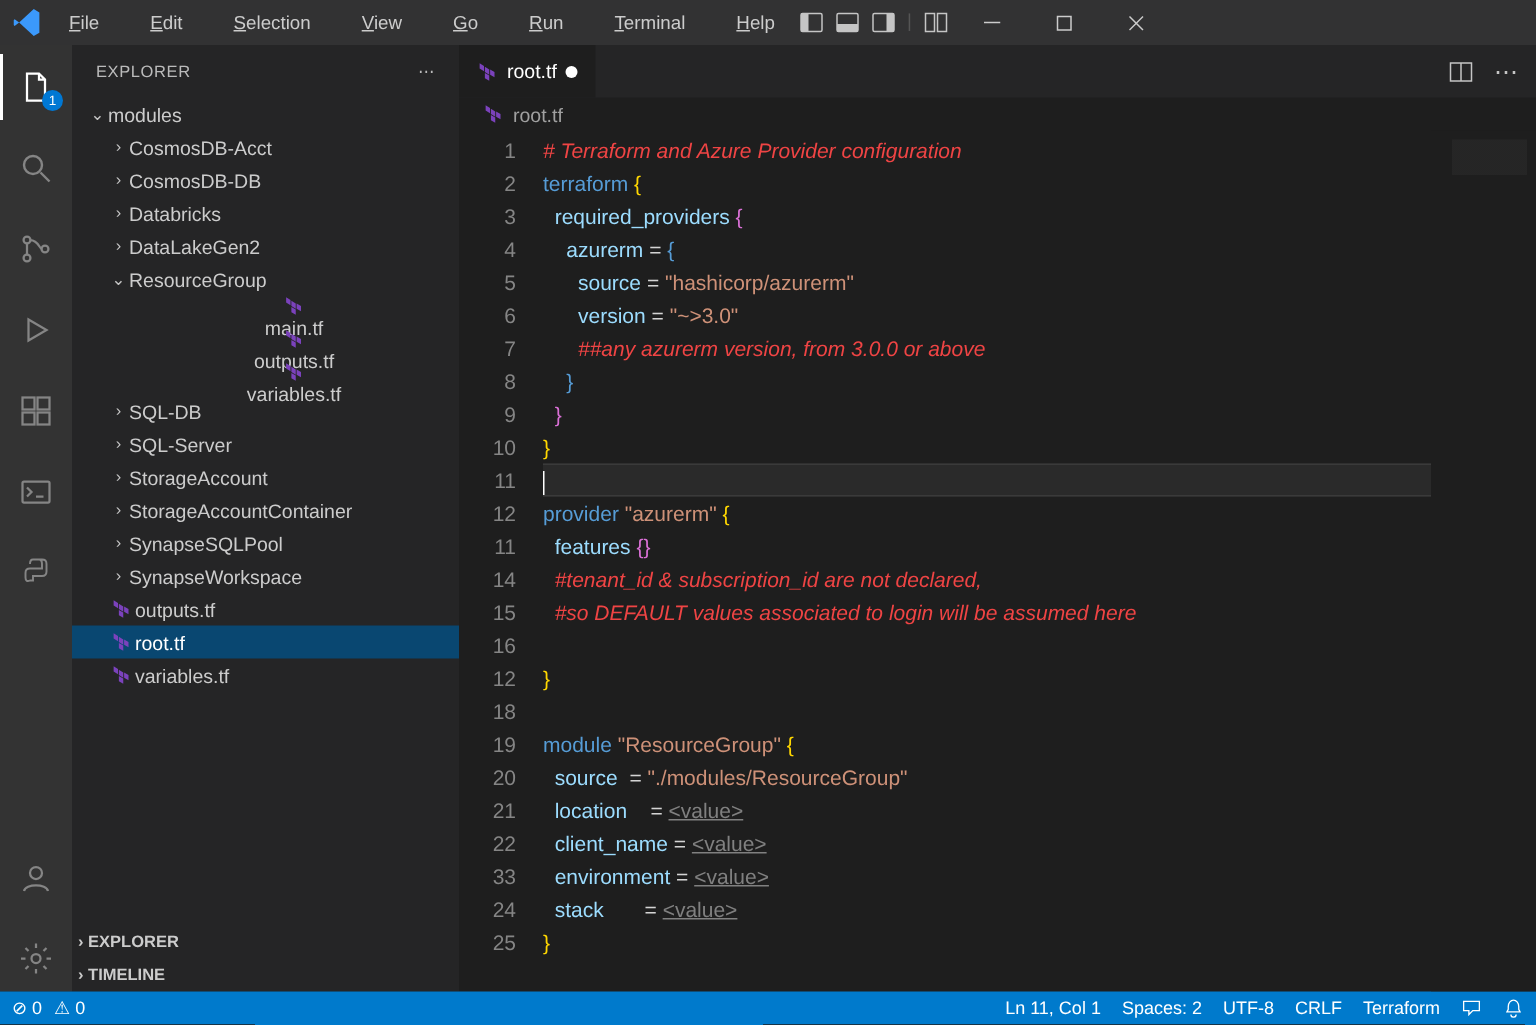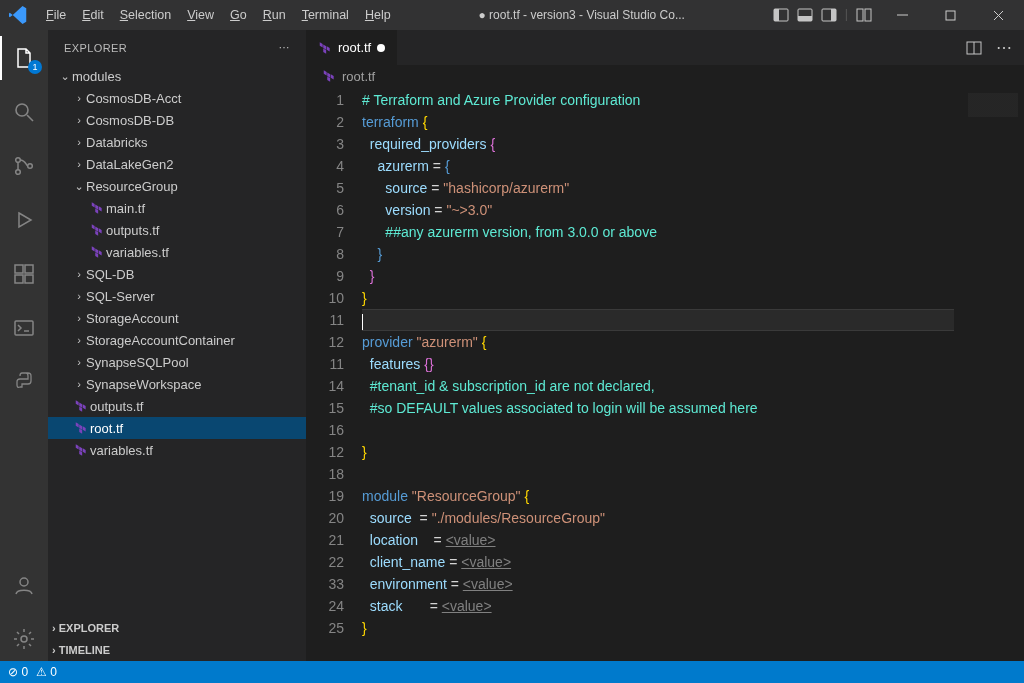--- a/index.html
+++ b/index.html
@@ -1,21 +1,21 @@
 <!DOCTYPE html>
 <html><head>
 <meta charset="utf-8">
 <style>
 * { margin: 0; padding: 0; box-sizing: border-box; font-family: "Segoe UI", sans-serif; }
 body { width: 1024px; height: 683px; background: #1e1e1e; color: #ccc; overflow: hidden; display: flex; flex-direction: column; }
 
 
 .titlebar { height: 30px; background: #323233; display: flex; align-items: center; font-size: 12.5px; color: #ccc; }
 .titlebar .vs-logo { width: 36px; display: flex; align-items: center; justify-content: center; }
-.titlebar .menu { display: flex; gap: 0; padding-left: 2px; }
+.titlebar .menu { display: flex; gap: 18px; padding-left: 2px; }
 .titlebar .menu-item { padding: 4px 8px; cursor: pointer; }
 .titlebar .menu-item .mn { text-decoration: underline; }
 .titlebar .title { flex: 1; text-align: center; font-size: 12px; color: #ccc; overflow: hidden; white-space: nowrap; }
 .titlebar .winctrl { display: flex; align-items: center; gap: 4px; padding-right: 4px; }
 .titlebar .winctrl .wc { width: 44px; height: 30px; display: flex; align-items: center; justify-content: center; cursor: pointer; }
 .titlebar .layout-icons { display: flex; gap: 8px; padding: 0 8px; }
 
 
 .main { flex: 1; display: flex; min-height: 0; }
 .activitybar { width: 48px; background: #333333; display: flex; flex-direction: column; align-items: center; padding-top: 6px; gap: 10px; }
@@ -29,36 +29,36 @@
 .sidebar { width: 258px; background: #252526; display: flex; flex-direction: column; font-size: 13px; }
 .sidebar-header { height: 35px; display: flex; align-items: center; padding: 0 16px; color: #bbb; text-transform: uppercase; font-size: 11px; letter-spacing: 0.4px; justify-content: space-between; }
 .section-header { display: flex; align-items: center; height: 22px; font-weight: 600; font-size: 11px; padding-left: 4px; cursor: pointer; }
 .section-header.project { justify-content: space-between; padding-right: 8px; }
 .section-header .proj-actions { display: flex; gap: 10px; color: #c5c5c5; }
 .tree { flex: 1; overflow: auto; padding-bottom: 4px; }
 .tree-row { display: flex; align-items: center; height: 22px; cursor: pointer; color: #ccc; white-space: nowrap; }
 .tree-row.selected { background: #094771; color: #fff; }
 .tree-row .chev { width: 14px; display: inline-flex; justify-content: center; color: #c5c5c5; font-size: 11px; }
 .tree-row .icon { width: 18px; display: inline-flex; justify-content: center; }
-.indent-0 { padding-left: 10px; } .indent-1 { padding-left: 24px; } .indent-2 { padding-left: 26px; }
+.indent-0 { padding-left: 10px; } .indent-1 { padding-left: 24px; } .indent-2 { padding-left: 38px; flex-direction: column; }
 .tf-icon { color: #7B42BC; }
 
 
 .editor-area { flex: 1; display: flex; flex-direction: column; min-width: 0; background: #1e1e1e; }
 .tabbar { height: 35px; background: #252526; display: flex; align-items: stretch; }
 .tab { display: flex; align-items: center; gap: 6px; padding: 0 12px; background: #1e1e1e; color: #fff; font-size: 13px; border-right: 1px solid #252526; cursor: pointer; }
 .tab .dirty { width: 8px; height: 8px; border-radius: 50%; background: #fff; }
 .tabbar .tab-actions { margin-left: auto; display: flex; align-items: center; gap: 14px; padding-right: 12px; color: #c5c5c5; }
 .breadcrumb { height: 22px; display: flex; align-items: center; padding-left: 16px; font-size: 13px; color: #a0a0a0; gap: 6px; }
 .editor-body { flex: 1; display: flex; position: relative; overflow: hidden; }
 .gutter { width: 56px; text-align: right; padding-right: 18px; color: #858585; font-family: Consolas, "Courier New", monospace; font-size: 14px; line-height: 22px; padding-top: 2px; user-select: none; }
 .code { flex: 1; font-family: Consolas, "Courier New", monospace; font-size: 14px; line-height: 22px; white-space: pre; padding-top: 2px; color: #d4d4d4; position: relative; }
 .code .line.current { background: #2a2a2a; border-top: 1px solid #3a3a3a; border-bottom: 1px solid #3a3a3a; box-sizing: border-box; height: 22px; }
 .code .line .cursor { display: inline-block; width: 1px; height: 16px; background: #fff; vertical-align: middle; }
-.tok-comment { color: #5eead4; }
+.tok-comment { color: #ef4444; font-style: italic; }
 .tok-keyword { color: #569CD6; }
 .tok-prop { color: #9CDCFE; }
 .tok-string { color: #CE9178; }
 .tok-brace { color: #FFD700; }
 .tok-brace2 { color: #DA70D6; }
 .tok-brace3 { color: #569CD6; }
 .tok-punc { color: #d4d4d4; }
 .tok-lt { color: #808080; text-decoration: underline; }
 .minimap { width: 70px; background: #1e1e1e; position: relative; }
 .minimap .blob { position: absolute; top: 6px; right: 6px; width: 50px; height: 80px; background: linear-gradient(#2d2d2d 30%, transparent 30%); opacity: .5; }
@@ -83,21 +83,20 @@
   <div class="menu" id="menu">
       <span class="menu-item"><span class="mn">F</span>ile</span>
       <span class="menu-item"><span class="mn">E</span>dit</span>
       <span class="menu-item"><span class="mn">S</span>election</span>
       <span class="menu-item"><span class="mn">V</span>iew</span>
       <span class="menu-item"><span class="mn">G</span>o</span>
       <span class="menu-item"><span class="mn">R</span>un</span>
       <span class="menu-item"><span class="mn">T</span>erminal</span>
       <span class="menu-item"><span class="mn">H</span>elp</span>
     </div>
-  <div class="title">● root.tf - version3 - Visual Studio Co...</div>
   <div class="layout-icons">
     <svg width="16" height="16" viewBox="0 0 16 16">
         <rect x="1" y="2" width="14" height="12" rx="1" fill="none" stroke="#c5c5c5"></rect>
         <rect x="1" y="2" width="5" height="12" fill="#c5c5c5"></rect>
       </svg>
     <svg width="16" height="16" viewBox="0 0 16 16">
         <rect x="1" y="2" width="14" height="12" rx="1" fill="none" stroke="#c5c5c5"></rect>
         <rect x="1" y="9" width="14" height="5" fill="#c5c5c5"></rect>
       </svg>
     <svg width="16" height="16" viewBox="0 0 16 16">
@@ -366,13 +365,30 @@
         </div>
     </div>
   </div>
 </div>
 
 <div class="statusbar">
   <div class="sb-left">
     <span class="sb-item">⊘ <span>0</span></span>
     <span class="sb-item">⚠ <span>0</span></span>
   </div>
+  <div class="sb-right">
+    <span class="sb-item">Ln 11, Col 1</span>
+    <span class="sb-item">Spaces: 2</span>
+    <span class="sb-item">UTF-8</span>
+    <span class="sb-item">CRLF</span>
+    <span class="sb-item">Terraform</span>
+    <span class="sb-item">
+        <svg width="14" height="14" viewBox="0 0 16 16">
+          <path d="M2 3h12v7H9l-3 3v-3H2z" fill="none" stroke="#fff"></path>
+        </svg>
+      </span>
+    <span class="sb-item">
+        <svg width="14" height="14" viewBox="0 0 16 16">
+          <path d="M8 2c2 0 4 2 4 5v2l1 2H3l1-2V7c0-3 2-5 4-5z M6 13a2 2 0 0 0 4 0" fill="none" stroke="#fff"></path>
+        </svg>
+      </span>
+  </div>
 </div>
 
 </body></html>

